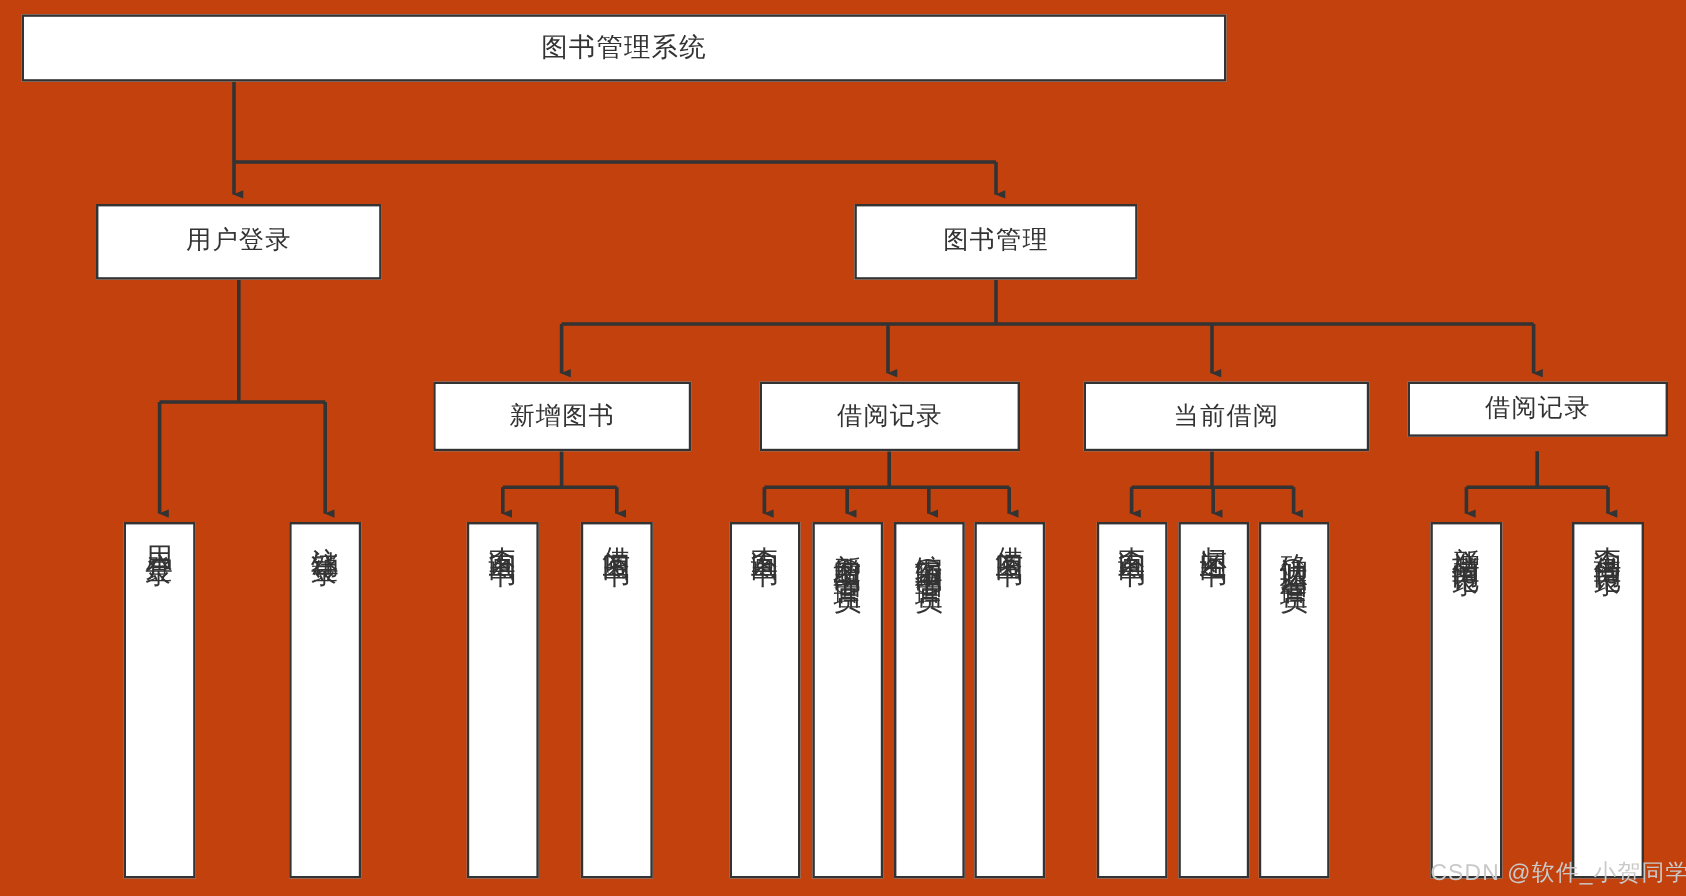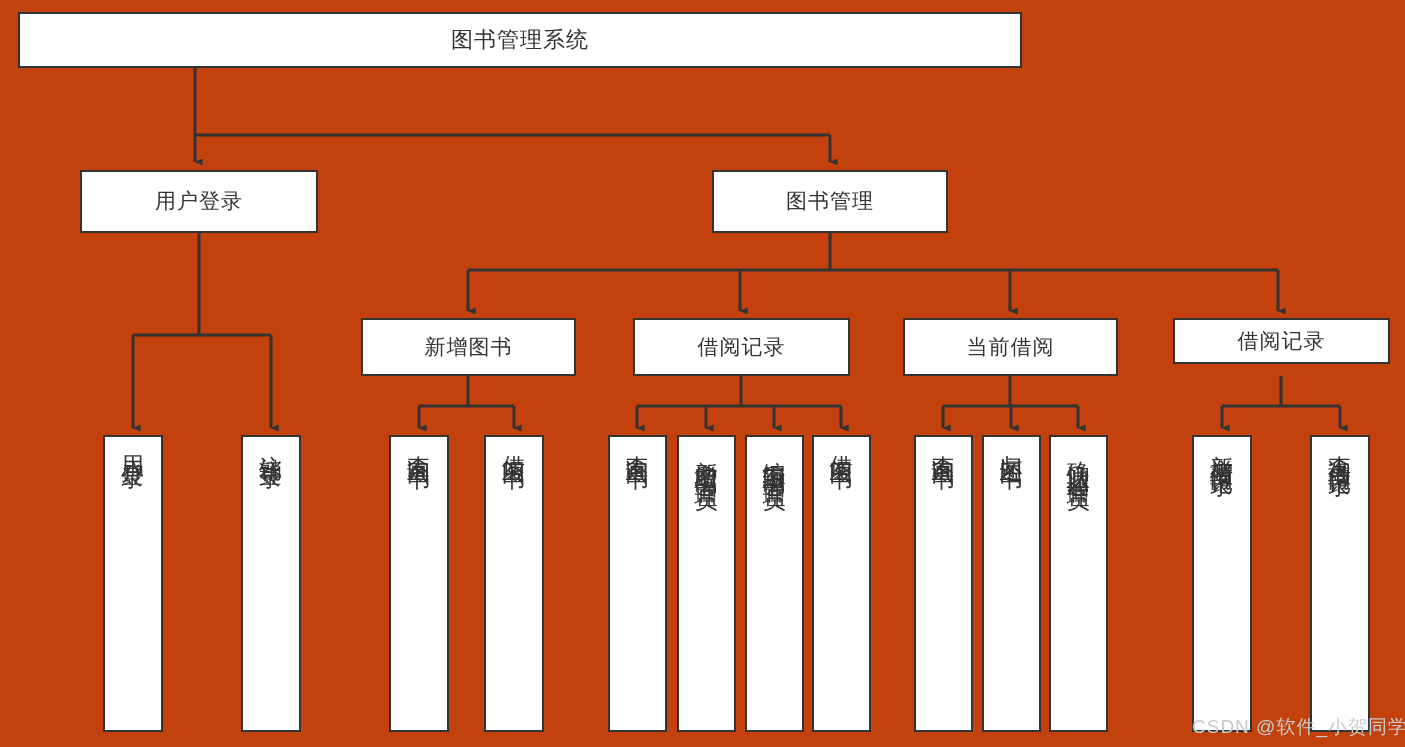--- a/index.html
+++ b/index.html
@@ -85,21 +85,21 @@
   <div class="node horiz" style="left:712px;top:170px;width:236px;height:63px;">
     <span class="label">图书管理</span>
   </div>
 
   <div class="node horiz" style="left:361px;top:318px;width:215px;height:58px;">
     <span class="label">新增图书</span>
   </div>
   <div class="node horiz" style="left:633px;top:318px;width:217px;height:58px;">
     <span class="label">借阅记录</span>
   </div>
-  <div class="node horiz" style="left:903px;top:318px;width:215px;height:58px;">
+  <div class="node horiz" style="left:903px;top:318px;width:238px;height:58px;">
     <span class="label">当前借阅</span>
   </div>
   <div class="node horiz" style="left:1173px;top:318px;width:217px;height:46px;">
     <span class="label">借阅记录</span>
   </div>
 
   <div class="node leaf mid" style="left:103px;top:435px;width:60px;height:297px;">
     <span class="label">用户登录</span>
   </div>
   <div class="node leaf mid" style="left:241px;top:435px;width:60px;height:297px;">

